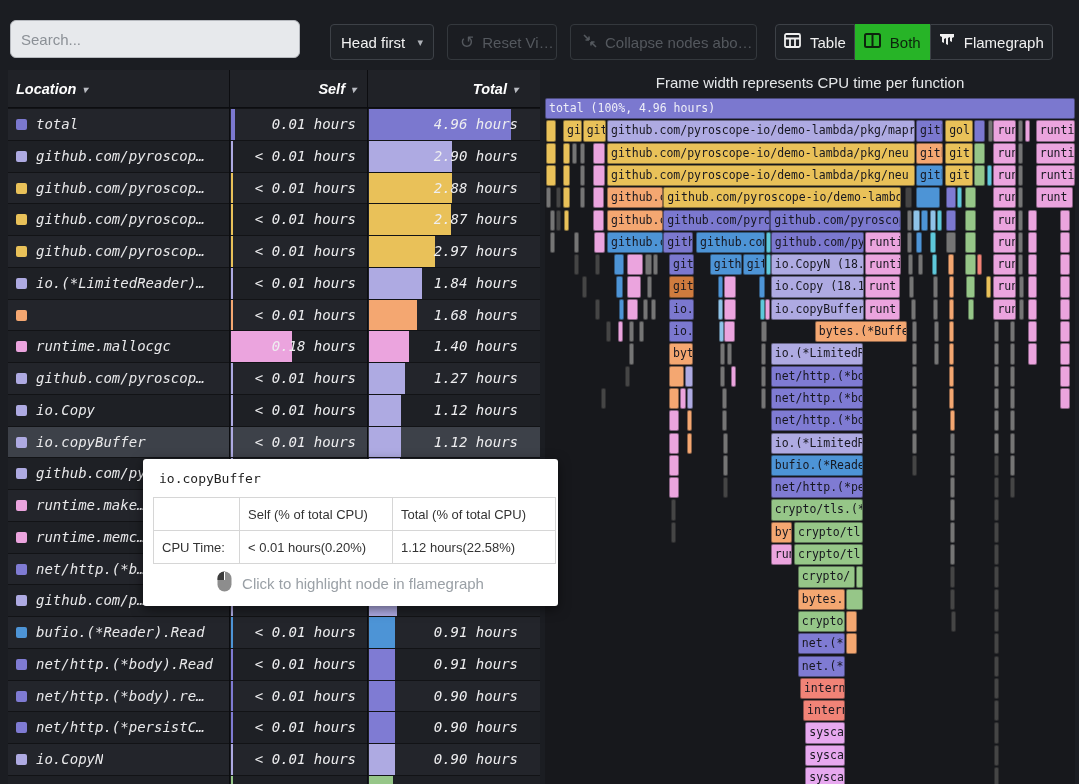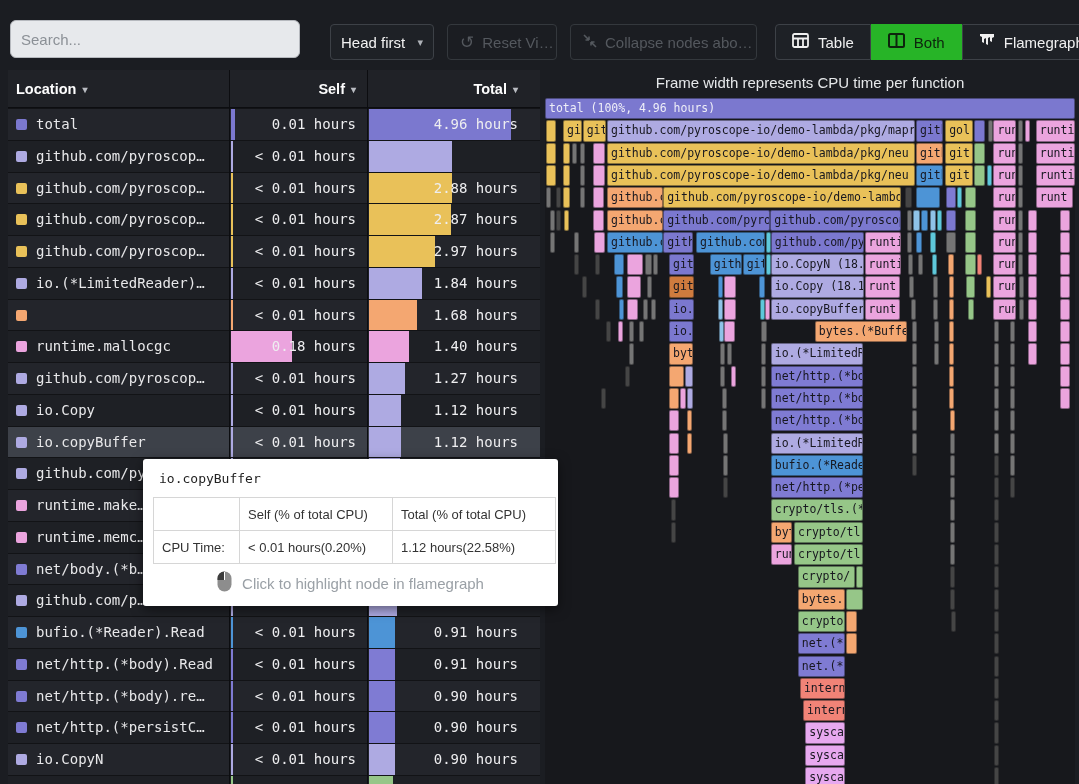--- a/index.html
+++ b/index.html
@@ -7,26 +7,26 @@
   
   #search{position:absolute;left:10px;top:20px;width:268px;height:36px;background:#e7e9ec;border:1px solid #b6b9be;border-radius:6px;padding:0 10px;font-size:15px;color:#333;font-family:"Liberation Sans",sans-serif;}
   #search::placeholder{color:#8b9096;}
   #sortsel{position:absolute;left:330px;top:24px;width:104px;height:36px;background:#1e2126;border:1px solid #3d4147;border-radius:4px;color:#f2f2f2;font-size:15px;display:flex;align-items:center;justify-content:space-between;padding:0 10px;box-sizing:border-box;cursor:pointer;}
   #sortsel .caret{color:#aeb2b8;font-size:11px;margin-left:8px;}
   .ghostbtn{position:absolute;top:24px;height:36px;background:transparent;border:1px solid #34383d;border-radius:4px;color:#54585e;font-size:15px;display:flex;align-items:center;gap:8px;padding:0 12px;box-sizing:border-box;white-space:nowrap;overflow:hidden;}
   #resetbtn{left:447px;width:110px;}
   #collapsebtn{left:570px;width:187px;}
   .ghosticon{font-size:17px;line-height:1;flex:none;}
   #viewgroup{position:absolute;left:775px;top:24px;height:36px;display:flex;}
-  .viewbtn{height:36px;display:flex;align-items:center;gap:9px;padding:0 16px;font-size:15px;color:#f0f0f0;background:#1e2126;border:1px solid #3d4147;box-sizing:border-box;cursor:pointer;}
+  .viewbtn{height:36px;display:flex;align-items:center;gap:9px;padding:0 8px;font-size:15px;color:#f0f0f0;background:#1e2126;border:1px solid #3d4147;box-sizing:border-box;cursor:pointer;}
   .viewbtn:first-child{border-radius:4px 0 0 4px;}
   .viewbtn:last-child{border-radius:0 4px 4px 0;}
   .viewbtn.active{background:#27b427;border-color:#27b427;color:#0d240d;}
   
-  #table{position:absolute;left:8px;top:70px;width:532px;height:714px;overflow:hidden;font-family:"DejaVu Sans Mono",monospace;}
+  #table{position:absolute;left:8px;top:70px;width:532px;height:714px;overflow:hidden;font-family:"DejaVu Sans Mono",monospace;font-style:italic;}
   #thead{position:absolute;top:0;left:0;width:532px;height:38px;background:#202227;box-sizing:border-box;border-bottom:1px solid #0c0d10;font-family:"Liberation Sans",sans-serif;font-weight:bold;font-size:14.5px;color:#fdfdfd;}
   .hcell{position:absolute;top:0;height:38px;line-height:38px;}
   .hcaret{font-size:10px;color:#b9bcc2;margin-left:6px;vertical-align:1px;}
   #trows{position:absolute;top:38px;left:0;width:532px;height:676px;}
   .trow{position:absolute;left:0;width:532px;height:31.75px;box-sizing:border-box;border-top:1px solid #121316;cursor:pointer;}
   .trow.even{background:#23252b;} .trow.odd{background:#1e2025;}
   .trow.hl{background:#3d4149;}
   .ticon{position:absolute;left:8px;top:10px;width:11px;height:11px;border-radius:2px;}
   .tlbl{position:absolute;left:28px;top:0;height:31.75px;line-height:31.75px;font-size:14px;color:#e8e8ea;white-space:nowrap;overflow:hidden;max-width:190px;}
   .sbar{position:absolute;left:223px;top:0;height:31.75px;}
@@ -128,20 +128,21 @@
         <span class="stext">0.01 hours</span>
         <span class="tbar" style="width:142.0px;background:#7b78cf"></span>
         <span class="ttext">4.96 hours</span>
       </div>
       <div class="trow odd" style="top: 31.75px;">
         <span class="ticon" style="background:#aeaae2"></span>
         <span class="tlbl">github.com/pyroscop…</span>
         <span class="sbar" style="width:1.7px;background:#aeaae2"></span>
         <span class="stext">&lt; 0.01 hours</span>
         <span class="tbar" style="width:83.1px;background:#aeaae2"></span>
+        <span class="ttext">2.90 hours</span>
       </div>
       <div class="trow even" style="top: 63.5px;">
         <span class="ticon" style="background:#e9c159"></span>
         <span class="tlbl">github.com/pyroscop…</span>
         <span class="sbar" style="width:1.7px;background:#e9c159"></span>
         <span class="stext">&lt; 0.01 hours</span>
         <span class="tbar" style="width:82.5px;background:#e9c159"></span>
         <span class="ttext">2.88 hours</span>
       </div>
       <div class="trow odd" style="top: 95.25px;">
@@ -226,21 +227,21 @@
       <div class="trow odd" style="top: 412.75px;">
         <span class="ticon" style="background:#eba4de"></span>
         <span class="tlbl">runtime.memc…</span>
         <span class="sbar" style="width:1.7px;background:#eba4de"></span>
         <span class="stext"></span>
         <span class="tbar" style="width:28.4px;background:#eba4de"></span>
         <span class="ttext"></span>
       </div>
       <div class="trow even" style="top: 444.5px;">
         <span class="ticon" style="background:#7f7bd3"></span>
-        <span class="tlbl">net/body.(*b…</span>
+        <span class="tlbl">net/http.(*b…</span>
         <span class="sbar" style="width:1.7px;background:#7f7bd3"></span>
         <span class="stext"></span>
         <span class="tbar" style="width:27.0px;background:#7f7bd3"></span>
         <span class="ttext"></span>
       </div>
       <div class="trow odd" style="top: 476.25px;">
         <span class="ticon" style="background:#aeaae2"></span>
         <span class="tlbl">github.com/p…</span>
         <span class="sbar" style="width:1.7px;background:#aeaae2"></span>
         <span class="stext"></span>

